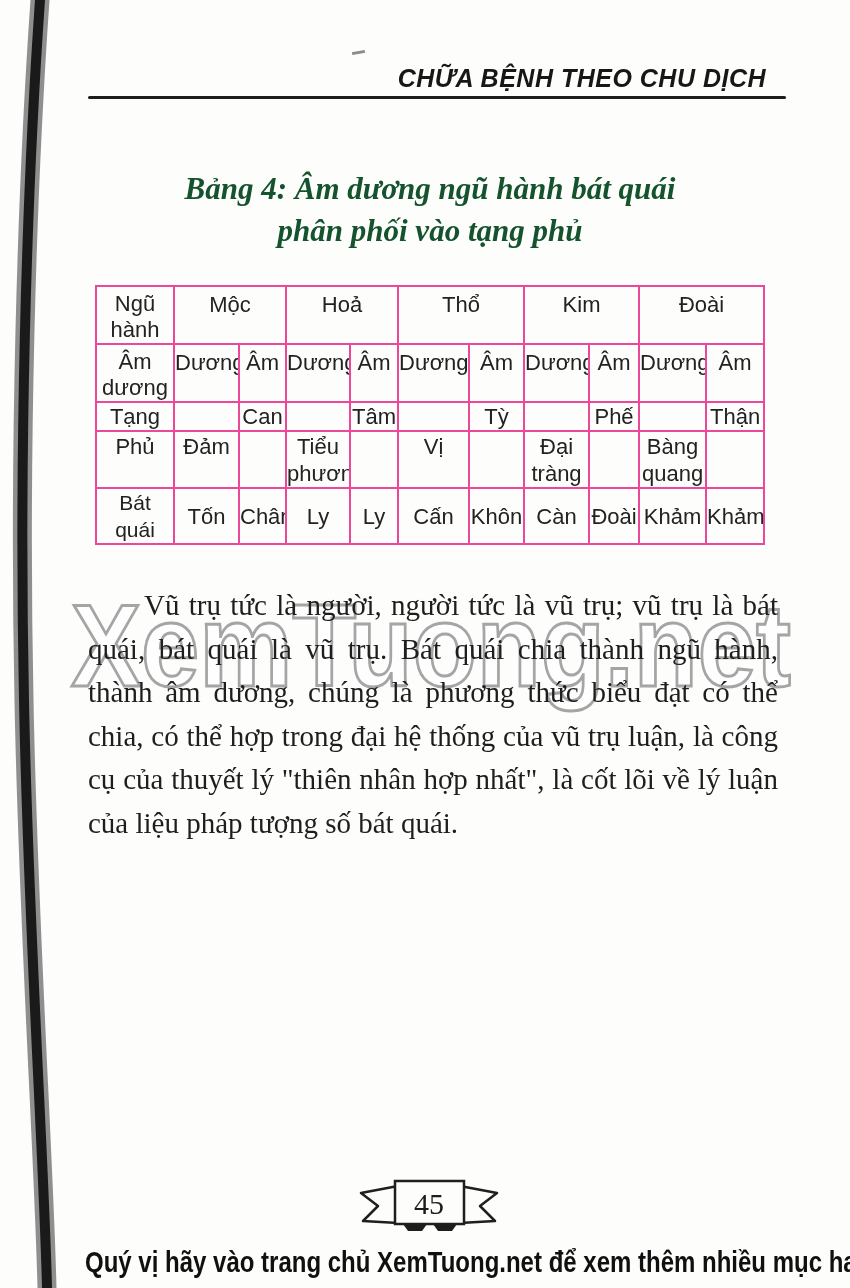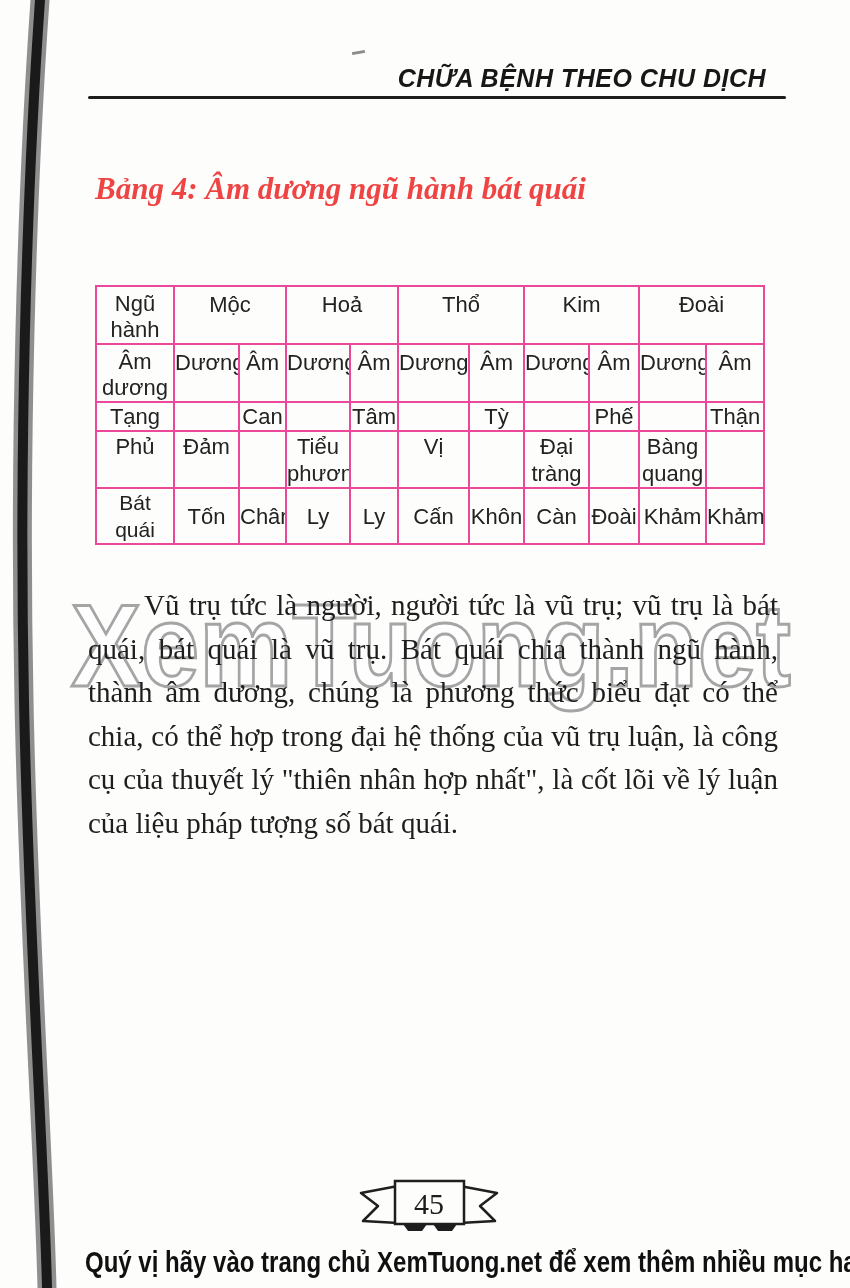--- a/index.html
+++ b/index.html
@@ -22,22 +22,22 @@
     position:absolute; top:96px; left:88px; width:698px; height:3px;
     background:#1d1d1d; border-radius:2px;
   }
   .artifact-dash {
     position:absolute; left:352px; top:51px; width:13px; height:3px;
     background:#8a8a8a; transform:rotate(-10deg);
   }
 
   .table-title {
     position:absolute; top:168px; left:95px; width:670px;
-    text-align:left; font-weight:bold; font-style:italic;
-    font-size:31px; line-height:42px; color:#ef4444;
+    text-align:center; font-weight:bold; font-style:italic;
+    font-size:31px; line-height:42px; color:#14532d;
   }
 
   .tbl-wrap { position:absolute; top:285px; left:95px; }
   table.bagua {
     border-collapse:collapse; table-layout:fixed; width:668px;
     font-family:"Liberation Sans", sans-serif; font-size:22px; color:#222;
   }
   table.bagua td {
     border:2px solid #ec4899; text-align:center;
     padding:0; overflow:hidden; line-height:27px;
@@ -76,20 +76,21 @@
     <path d="M 40 0 C 26 200, 19 460, 24 700 C 28 920, 44 1160, 47 1288" fill="none" stroke="#8f8f8f" stroke-width="19" stroke-linecap="round"></path>
     <path d="M 40 0 C 26 200, 19 460, 24 700 C 28 920, 44 1160, 47 1288" fill="none" stroke="#1a1a1a" stroke-width="10" stroke-linecap="round"></path>
   </svg>
 
   <div class="running-header">CHỮA BỆNH THEO CHU DỊCH</div>
   <div class="header-rule"></div>
   <div class="artifact-dash"></div>
 
   <div class="table-title">
     <div>Bảng 4: Âm dương ngũ hành bát quái</div>
+    <div>phân phối vào tạng phủ</div>
   </div>
 
   <div class="tbl-wrap">
   <table class="bagua">
     <colgroup>
       <col style="width:78px">
           <col style="width:65px">
           <col style="width:47px">
       <col style="width:64px">
           <col style="width:48px">

